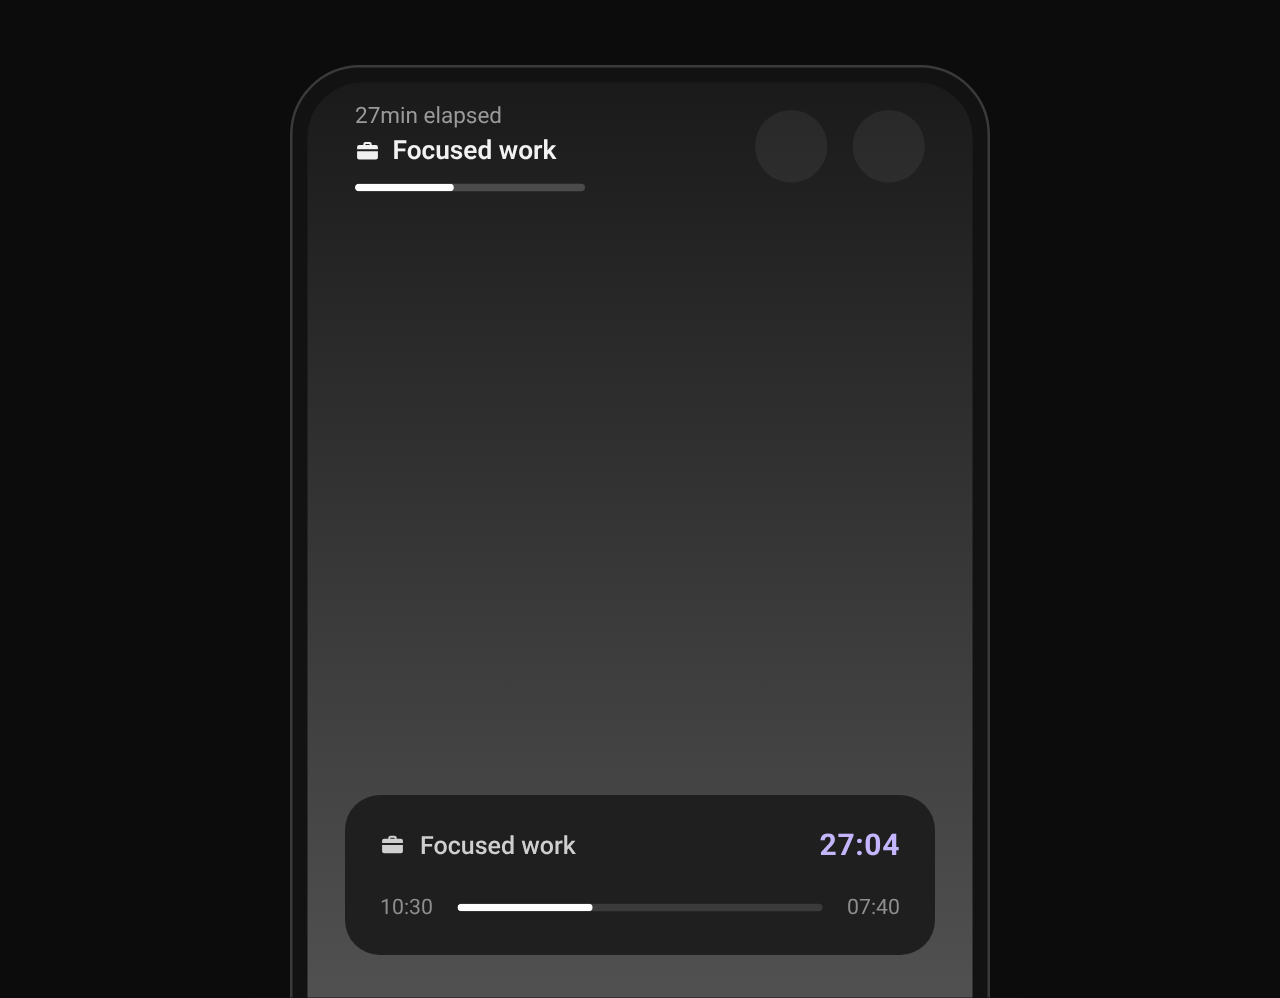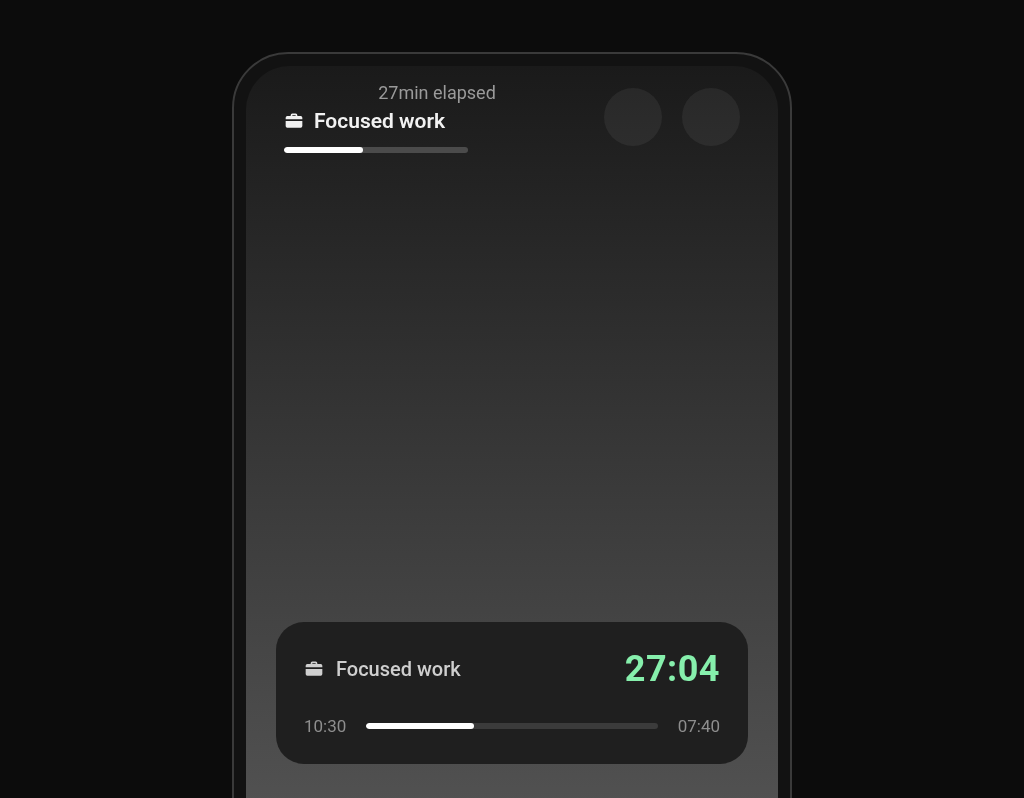--- a/index.html
+++ b/index.html
@@ -40,21 +40,20 @@
     right: 38px;
     display: flex;
     align-items: flex-start;
     gap: 14px;
   }
   .la-left {
     flex: 1;
     display: flex;
     flex-direction: column;
     gap: 6px;
-    text-align: center;
   }
   .la-elapsed {
     color: #9a9a9a;
     font-size: 18px;
     font-weight: 400;
   }
   .la-title-row {
     display: flex;
     align-items: center;
     gap: 10px;
@@ -116,22 +115,22 @@
     display: flex;
     align-items: center;
     gap: 12px;
   }
   .tc-title {
     color: #cfcfcf;
     font-size: 20px;
     font-weight: 500;
   }
   .tc-timer {
-    color: #86efac;
-    font-size: 36px;
+    color: #c4b5fd;
+    font-size: 24px;
     font-weight: 700;
     letter-spacing: 0.5px;
   }
   .tc-bottom {
     display: flex;
     align-items: center;
     gap: 18px;
   }
   .tc-time-label {
     color: #8e8e8e;

